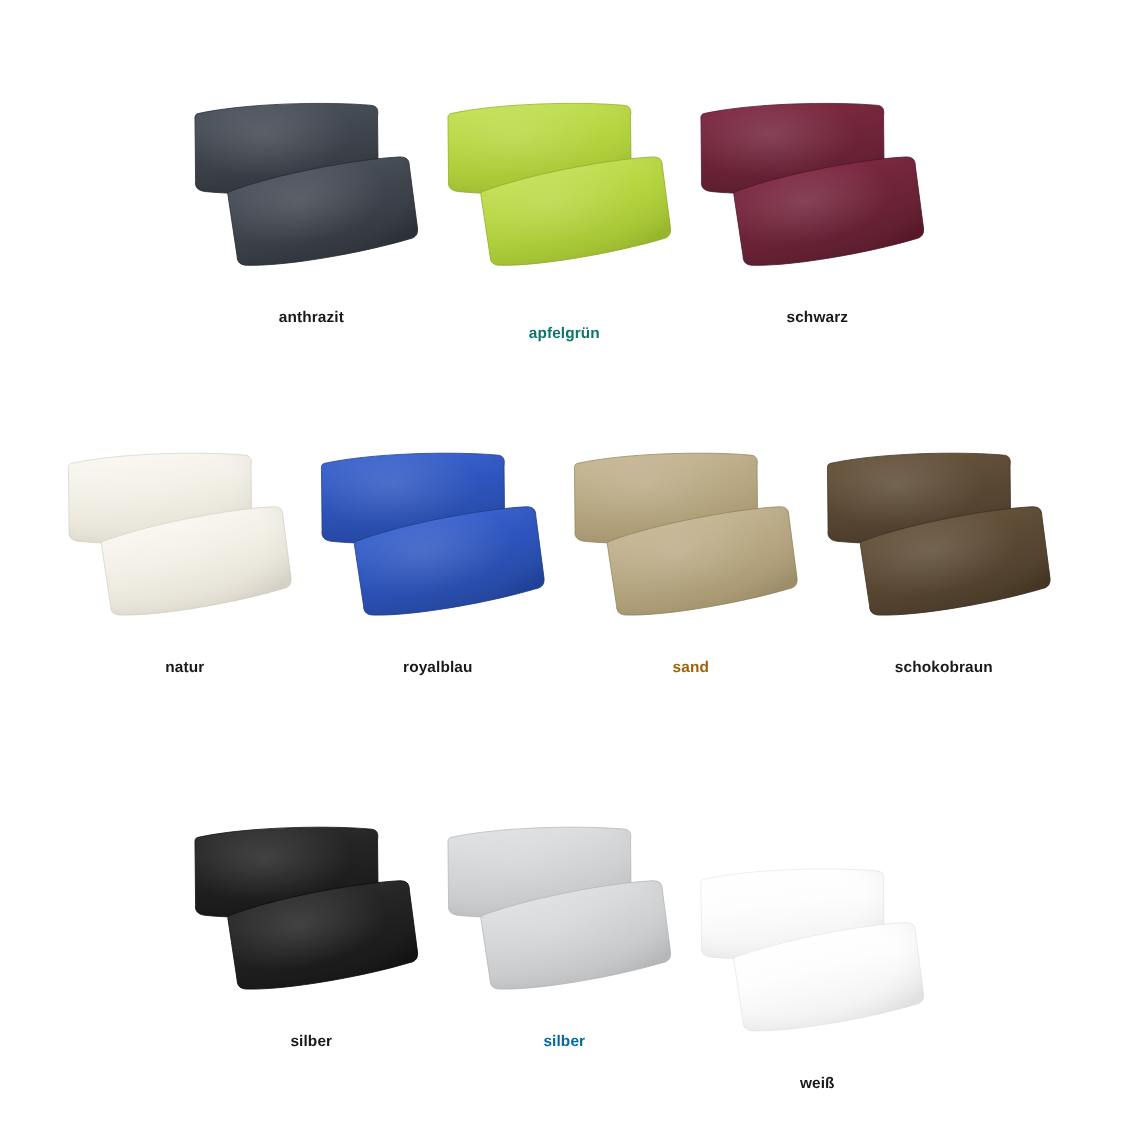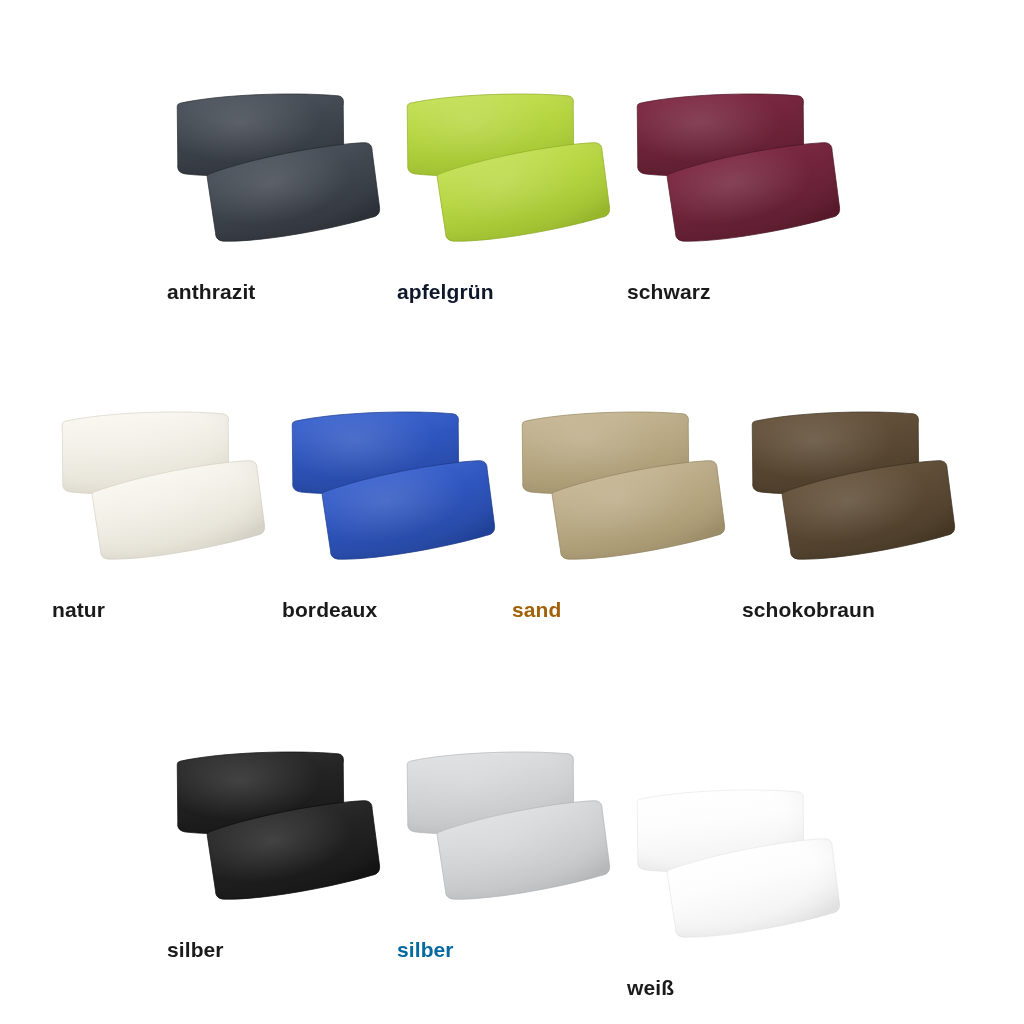--- a/index.html
+++ b/index.html
@@ -57,21 +57,22 @@
     top: 62px;
     transform: rotate(-9.6deg);
   }
 
   
   .swatch-label {
     position: absolute;
     left: 0;
     top: 192px;
     width: 232px;
-    font-size: 21px;
+    text-align: center;
+    font-size: 14px;
     font-weight: bold;
     color: #1a1a1a;
     letter-spacing: 0.1px;
     font-family: "Liberation Sans", sans-serif;
   }
 </style>
 </head>
 <body style="background: rgb(255, 255, 255);">
 
 <div id="swatch-grid">
@@ -148,21 +149,21 @@
                 <stop offset="0%" stop-color="#ffffff" stop-opacity="0.16"></stop>
                 <stop offset="62%" stop-color="#ffffff" stop-opacity="0.02"></stop>
                 <stop offset="100%" stop-color="#000000" stop-opacity="0.07"></stop>
               </radialGradient>
             </defs>
             <path d="M5,10 C46,2 120,0 162,5 C168,6 170,9 169,15 L167,70 C167,77 164,80 157,80 C116,85 46,86 9,79 C3,78 0,75 1,69 L2,16 C2,11 2,11 5,10 Z" fill="url(#p0-1b-g)" stroke="#8fae26" stroke-width="0.7"></path>
             <path d="M5,10 C46,2 120,0 162,5 C168,6 170,9 169,15 L167,70 C167,77 164,80 157,80 C116,85 46,86 9,79 C3,78 0,75 1,69 L2,16 C2,11 2,11 5,10 Z" fill="url(#p0-1b-s)"></path>
           </svg>
         </div>
       </div>
-      <div class="swatch-label" style="color: #0f172a;">apfelgrün</div>
+      <div class="swatch-label" style="color: #0f766e; margin-top: 14px;">apfelgrün</div>
     </div>
     <div class="swatch-cell" style="left: 627px; top: 88px;">
       <div class="pillow-pair">
         <div class="pillow pillow-top">
           <svg viewBox="0 0 170 86" preserveAspectRatio="none" xmlns="http://www.w3.org/2000/svg">
             <defs>
               <linearGradient id="p0-2a-g" x1="0%" y1="0%" x2="18%" y2="100%">
                 <stop offset="0%" stop-color="#7d2640"></stop>
                 <stop offset="42%" stop-color="#6e1f36"></stop>
                 <stop offset="100%" stop-color="#5d1a2d"></stop>
@@ -271,21 +272,21 @@
                 <stop offset="0%" stop-color="#ffffff" stop-opacity="0.16"></stop>
                 <stop offset="62%" stop-color="#ffffff" stop-opacity="0.02"></stop>
                 <stop offset="100%" stop-color="#000000" stop-opacity="0.07"></stop>
               </radialGradient>
             </defs>
             <path d="M5,10 C46,2 120,0 162,5 C168,6 170,9 169,15 L167,70 C167,77 164,80 157,80 C116,85 46,86 9,79 C3,78 0,75 1,69 L2,16 C2,11 2,11 5,10 Z" fill="url(#p1-1b-g)" stroke="#1b3a8c" stroke-width="0.7"></path>
             <path d="M5,10 C46,2 120,0 162,5 C168,6 170,9 169,15 L167,70 C167,77 164,80 157,80 C116,85 46,86 9,79 C3,78 0,75 1,69 L2,16 C2,11 2,11 5,10 Z" fill="url(#p1-1b-s)"></path>
           </svg>
         </div>
       </div>
-      <div class="swatch-label" style="color: rgb(26, 26, 26);">bordeaux</div>
+      <div class="swatch-label" style="color: rgb(26, 26, 26);">royalblau</div>
     </div>
     <div class="swatch-cell" style="left: 512px; top: 406px;">
       <div class="pillow-pair">
         <div class="pillow pillow-top">
           <svg viewBox="0 0 170 86" preserveAspectRatio="none" xmlns="http://www.w3.org/2000/svg">
             <defs>
               <linearGradient id="p1-2a-g" x1="0%" y1="0%" x2="18%" y2="100%">
                 <stop offset="0%" stop-color="#c6b694"></stop>
                 <stop offset="42%" stop-color="#b8a882"></stop>
                 <stop offset="100%" stop-color="#a89871"></stop>

